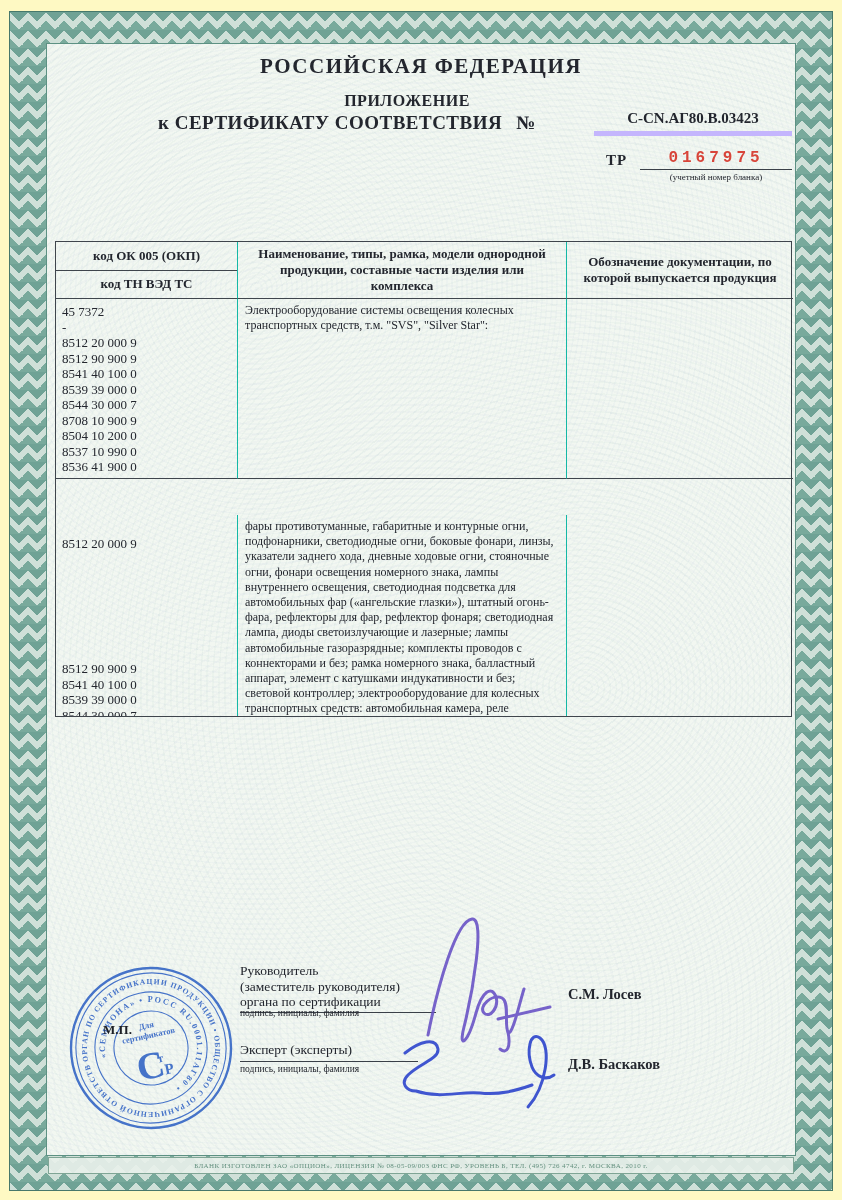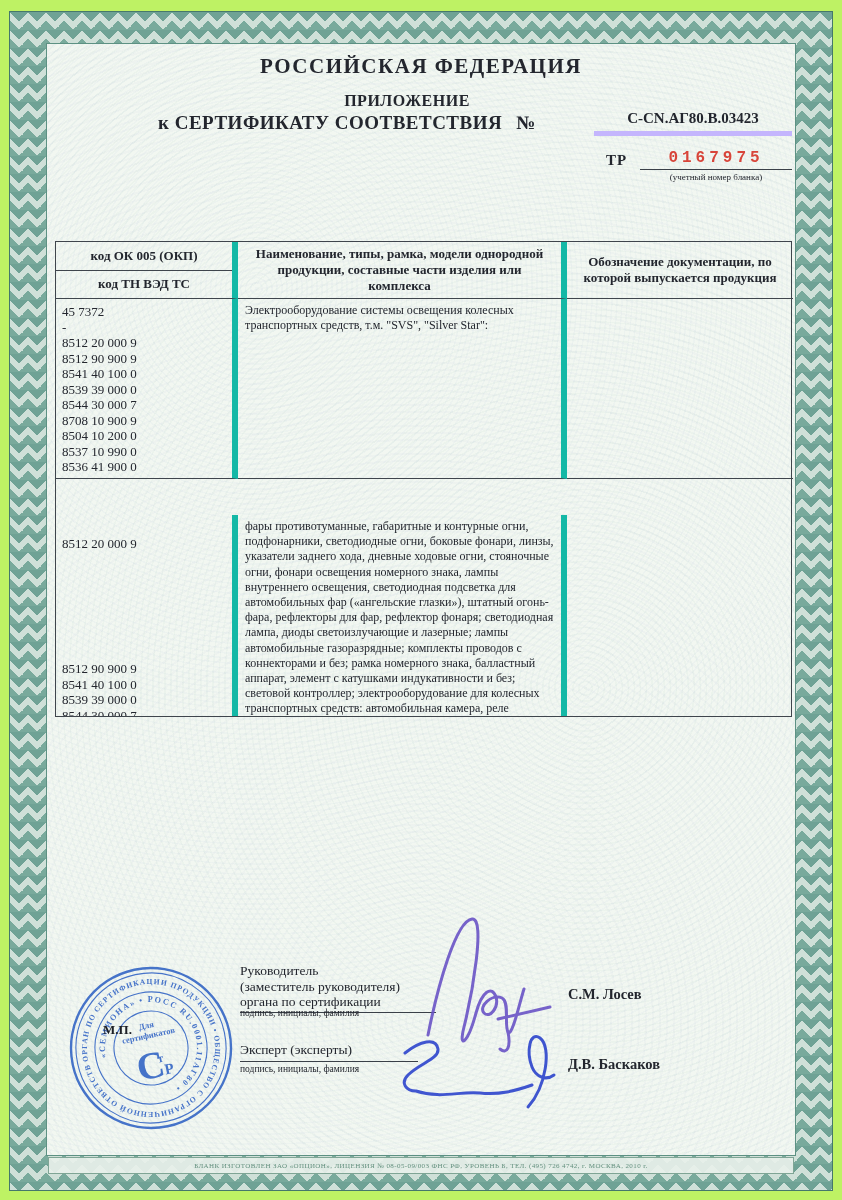--- a/index.html
+++ b/index.html
@@ -1,18 +1,18 @@
 <!DOCTYPE html>
 <html><head>
 <meta charset="utf-8">
 <style>
   html,body{margin:0;padding:0;background:#ffffff;}
   .page{
     position:relative;width:842px;height:1200px;margin:0 auto;
-    background:#bef264;overflow:hidden;
+    background:#fef9c3;overflow:hidden;
     font-family:"Liberation Serif","DejaVu Serif",serif;color:#23262e;
   }
   
   .frame{
     position:absolute;left:9px;top:11px;right:9px;bottom:9px;
     border:1px solid #46786b;
     background-color:#cfe0d8;
     background-image:
       linear-gradient(135deg,#6fa295 25%,transparent 25%),
       linear-gradient(225deg,#6fa295 25%,transparent 25%),
@@ -45,21 +45,21 @@
   .blanknum{left:640px;top:149px;width:152px;text-align:center;font-size:16px;font-weight:bold;
             color:#d8453a;letter-spacing:4px;border-bottom:1px solid #3a4048;padding-bottom:2px;
             font-family:"Liberation Mono","DejaVu Sans Mono",monospace;}
   .blanknote{left:638px;top:172px;width:156px;text-align:center;font-size:9px;}
 
   .subtitle{left:14px;width:814px;top:209px;font-size:13.5px;font-weight:bold;}
 
   
   .tbl{left:55px;top:241px;width:737px;display:grid;grid-template-columns:182px 329px 226px;
        grid-template-rows:57px 180px 237px;border:1px solid #3f454c;box-sizing:border-box;}
-  .cell{border-right:6px solid #14b8a6;border-bottom:1px solid #3f454c;box-sizing:border-box;
+  .cell{border-right:1px solid #14b8a6;border-bottom:1px solid #3f454c;box-sizing:border-box;
         font-size:13px;overflow:hidden;}
   .cell:nth-child(3n){border-right:none;}
   .cell.lastrow{border-bottom:none;margin-top:36px;}
   .hcell{display:flex;align-items:center;justify-content:center;text-align:center;
          font-weight:bold;font-size:13px;line-height:1.25;padding:2px 10px;}
   .hsplit{display:flex;flex-direction:column;padding:0;}
   .hsplit>div{flex:1;display:flex;align-items:center;justify-content:center;font-weight:bold;}
   .hsplit>div:first-child{border-bottom:1px solid #3f454c;}
   .codes{padding:5px 6px;line-height:15.5px;white-space:pre-line;}
   .name{padding:4px 7px;font-size:12px;line-height:15.2px;}

